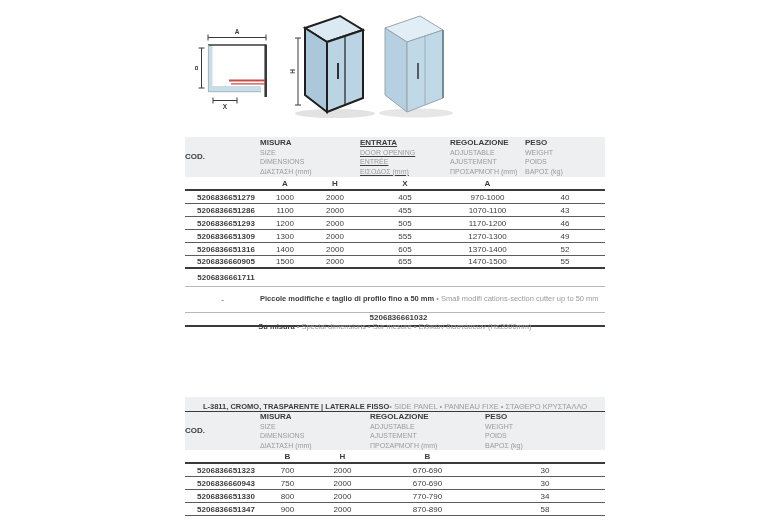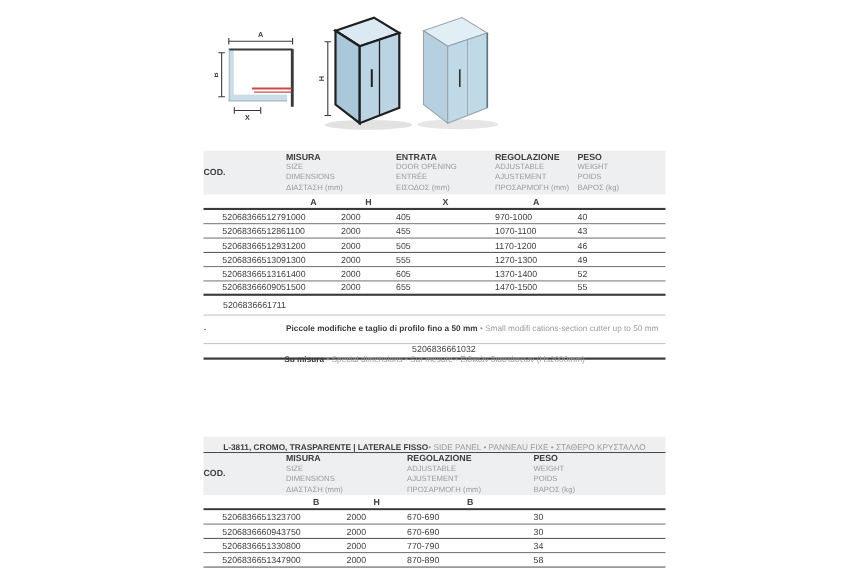--- a/index.html
+++ b/index.html
@@ -20,22 +20,22 @@
   .t2 .thead { height: 38px; }
   .hc { text-align: left; line-height: 9.5px; }
   .hc .hmain { font-weight: bold; font-size: 8px; color: #3c3c3c; }
   .hc .hsub  { font-size: 7px; color: #9b9b9b; }
 
   .subrow { display: flex; height: 14px; align-items: center; border-bottom: 2px solid #3a3a3a; background:#fff; }
   .sc { text-align: center; font-weight: bold; font-size: 8px; }
 
   .drow { display: flex; height: 13px; align-items: center; border-bottom: 1px solid #5c5c5c; background:#fff; }
   .drow.major { border-bottom: 2px solid #3a3a3a; }
-  .dc { font-size: 8px; color: #3d3d3d; }
-  .code { text-align: right; padding-left: 7px; }
+  .dc { text-align: center; font-size: 8px; color: #3d3d3d; }
+  .code { text-align: center; padding-left: 7px; font-weight: bold; }
 
   .srow { display: flex; align-items: center; border-bottom: 1px solid #b8b8b8; background:#fff; }
   .srow.h18 { height: 18px; gap: 13px; }
   .srow.h26 { height: 26px; }
   .srow.h14 { height: 14px; }
   .srow.major { border-bottom: 2px solid #3a3a3a; flex-direction: column; }
   .desc { flex: 1; text-align: left; font-size: 7.5px; line-height: 10.5px; }
   .b { font-weight: bold; color: #3c3c3c; }
   .g { color: #9b9b9b; }
 
@@ -45,21 +45,21 @@
     white-space: nowrap;
   }
 
   
   .w-cod  { width: 75px; }
   .w-a    { width: 50px; }
   .w-h    { width: 50px; }
   .w-x    { width: 90px; }
   .w-reg  { width: 75px; }
   .w-peso { width: 80px; }
-  .hc-cod { width: 75px; } .hc-mis { width: 100px; } .hc-ent { width: 90px; }
+  .hc-cod { width: 75px; } .hc-mis { width: 100px; } .hc-ent { width: 90px; text-decoration: underline; }
   .hc-reg { width: 75px; } .hc-peso { width: 80px; }
 
   
   .w2-cod { width: 75px; } .w2-b { width: 55px; } .w2-h { width: 55px; }
   .w2-reg { width: 115px; } .w2-peso { width: 120px; }
   .h2-cod { width: 75px; } .h2-mis { width: 110px; } .h2-reg { width: 115px; } .h2-peso { width: 120px; }
 </style>
 </head>
 <body>
 

